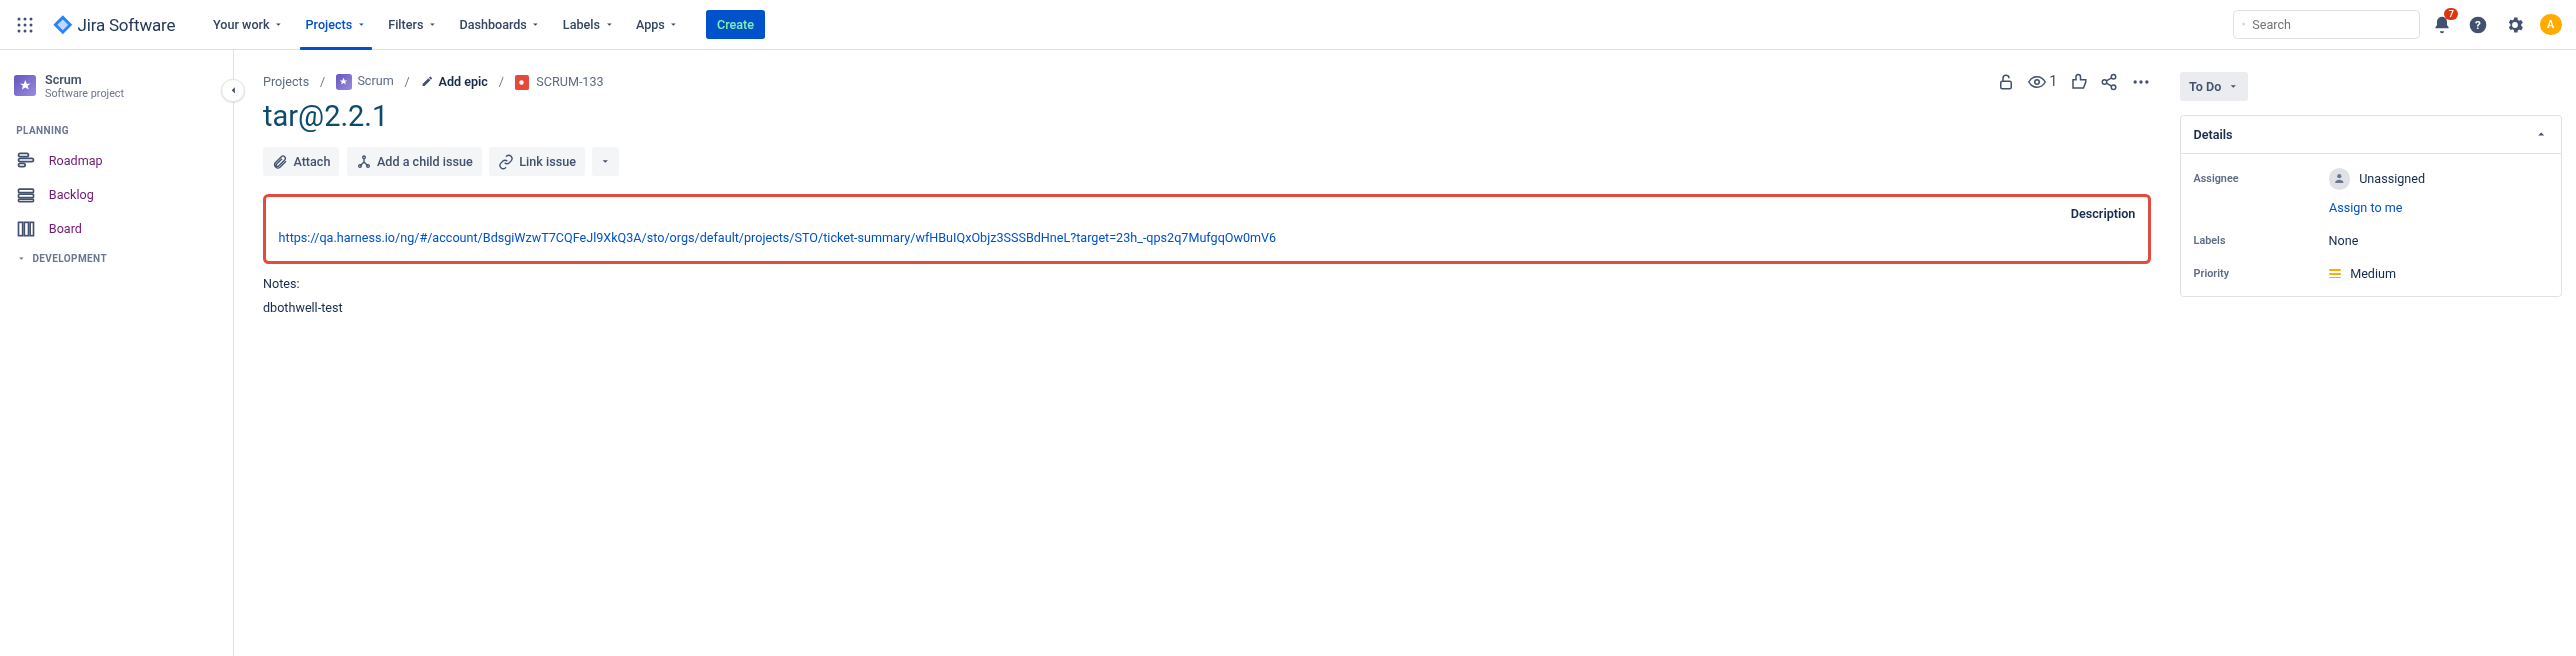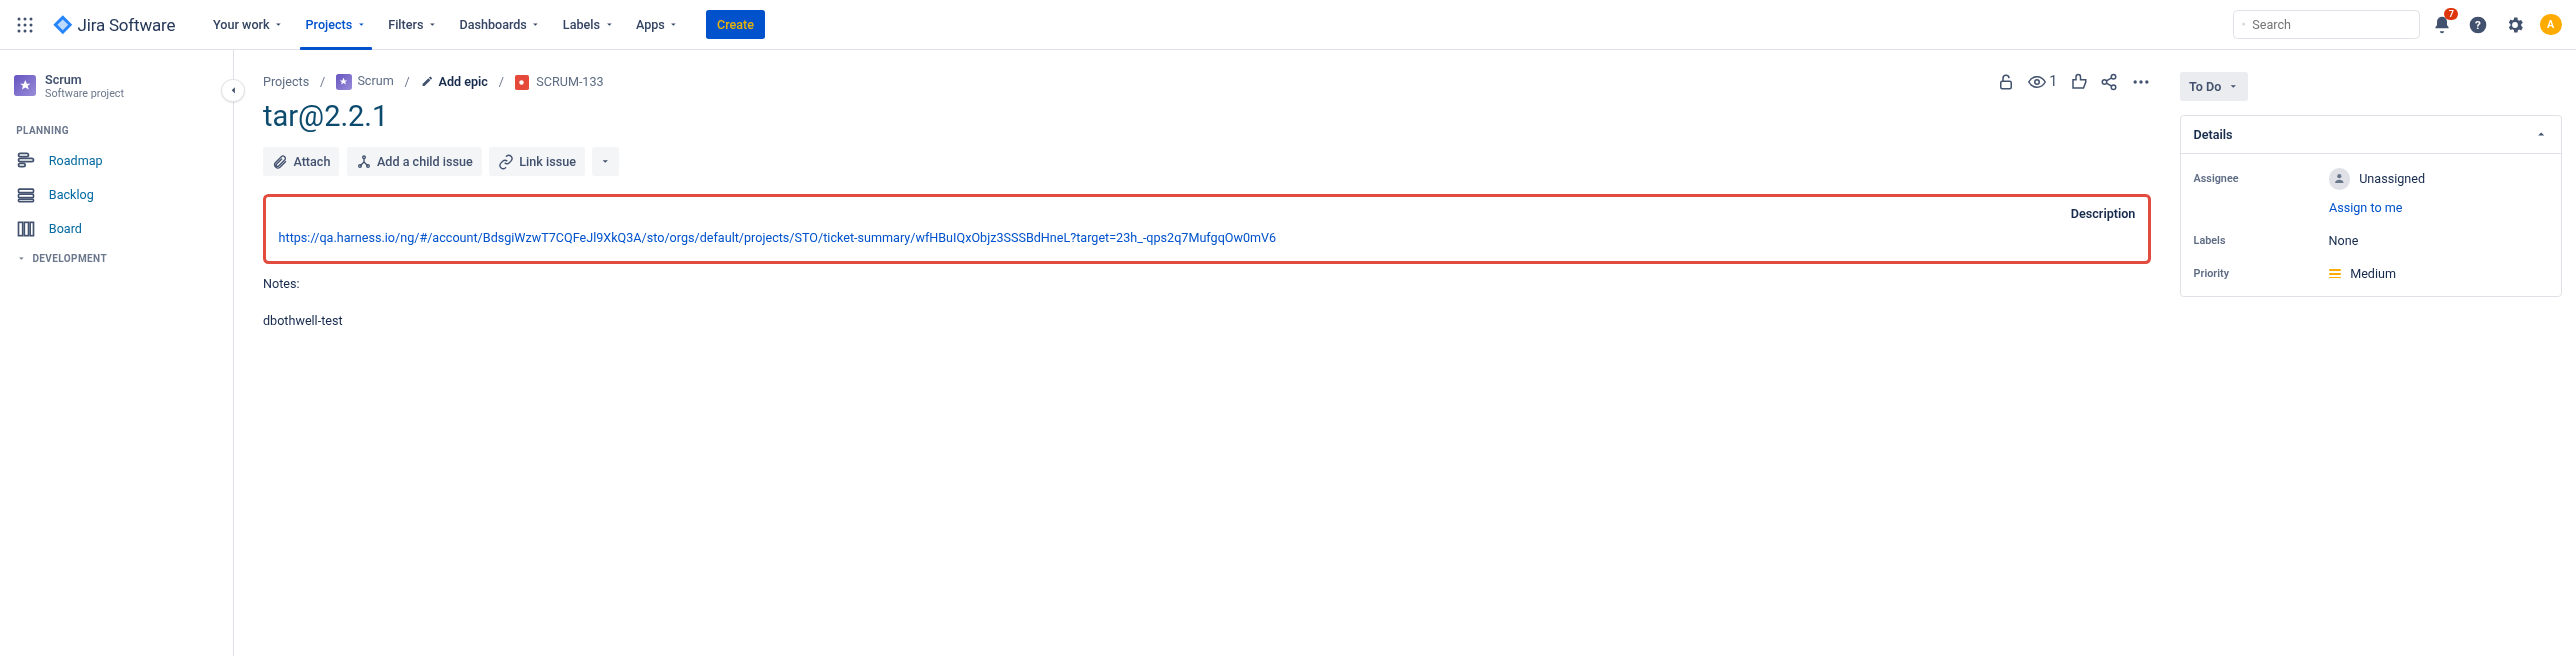--- a/index.html
+++ b/index.html
@@ -8,54 +8,54 @@
 .topbar-left { display: flex; align-items: center; gap: 5.4px; }
 .app-switcher { width: 29px; height: 29px; display: flex; align-items: center; justify-content: center; border-radius: 2.7px; cursor: pointer; }
 .logo-block { display: flex; align-items: center; gap: 3.6px; padding: 0 7.2px; cursor: pointer; }
 .logo-svg { width: 21.6px; height: 21.6px; }
 .logo-text { font-size: 17px; color: #253858; letter-spacing: -0.2px; }
 .nav { display: flex; align-items: center; gap: 0; margin-left: 14.4px; }
 .nav-item { height: 50px; display: flex; align-items: center; padding: 0 10.8px; color: #344563; font-size: 12.6px; font-weight: 500; cursor: pointer; gap: 3.6px; position: relative; }
 .nav-item.active { color: #0052cc; }
 .nav-item.active::after { content: ""; position: absolute; bottom: 0; left: 5.4px; right: 5.4px; height: 2.7px; background: #0052cc; border-radius: 0.9px; }
 .chev { width: 10.8px; height: 10.8px; }
-.create-btn { margin-left: 10.8px; background: #0052cc; color: #eab308; border: none; border-radius: 2.7px; padding: 0 10.8px; height: 29px; font-size: 12.6px; font-weight: 500; cursor: pointer; }
+.create-btn { margin-left: 10.8px; background: #0052cc; color: #86efac; border: none; border-radius: 2.7px; padding: 0 10.8px; height: 29px; font-size: 12.6px; font-weight: 500; cursor: pointer; }
 .topbar-right { margin-left: auto; display: flex; align-items: center; gap: 7.2px; }
 .search-box { display: flex; align-items: center; border: 1.8px solid #dfe1e6; border-radius: 4.5px; height: 29px; width: 187px; padding: 0 7.2px; gap: 7.2px; }
 .search-box input { border: none; outline: none; font-size: 12.6px; flex: 1; background: transparent; }
 .icon-btn { width: 29px; height: 29px; display: flex; align-items: center; justify-content: center; border-radius: 50%; cursor: pointer; color: #42526e; position: relative;}
 .badge { position: absolute; top: -1.8px; right: -1.8px; background: #de350b; color: #fff; font-size: 9px; font-weight: 600; border-radius: 7.2px; padding: 0.9px 4.5px; }
 .avatar-circle { width: 21.6px; height: 21.6px; border-radius: 50%; background: #ffab00; color: #fff; display: flex; align-items: center; justify-content: center; font-size: 10.8px; font-weight: 600; }
 .layout { display: flex; height: calc(100vh - 50px); }
 .sidebar { width: 234px; border-right: 0.9px solid #dfe1e6; padding: 21.6px 7.2px 0 7.2px; position: relative; }
 .collapse-btn { position: absolute; right: -11.7px; top: 29px; width: 23.4px; height: 23.4px; border-radius: 50%; background: #fff; border: 0.9px solid #dfe1e6; box-shadow: 0 0.9px 1.8px rgba(0,0,0,0.1); display: flex; align-items: center; justify-content: center; cursor: pointer; }
 .project-head { display: flex; align-items: center; gap: 9px; padding: 0 7.2px 18px 7.2px; }
 .project-avatar { width: 21.6px; height: 21.6px; border-radius: 2.7px; background: linear-gradient(135deg,#6554c0,#998dd9); display: flex; align-items: center; justify-content: center; }
 .project-title { font-size: 12.6px; font-weight: 600; color: #42526e; }
 .project-sub { font-size: 10.8px; color: #6b778c; }
 .section-title { font-size: 10px; font-weight: 700; letter-spacing: 0.4px; color: #6b778c; padding: 7.2px 9px; display: flex; align-items: center; gap: 5.4px; }
-.side-item { display: flex; align-items: center; gap: 12.6px; padding: 7.2px 9px; border-radius: 2.7px; cursor: pointer; color: #0369a1; font-size: 12.6px; }
+.side-item { display: flex; align-items: center; gap: 12.6px; padding: 7.2px 9px; border-radius: 2.7px; cursor: pointer; color: #701a75; font-size: 12.6px; }
 .side-icon { width: 20px; height: 20px; display: flex; align-items: center; justify-content: center; }
 .content { flex: 1; display: flex; padding: 21.6px 0 0 29px; gap: 29px; overflow: hidden; }
 .main { flex: 1; min-width: 0; }
 .right-rail { width: 396px; padding-right: 14.4px; }
 .header-row { display: flex; align-items: center; justify-content: space-between; margin-bottom: 7.2px; }
 .breadcrumb { display: flex; align-items: center; gap: 10.8px; color: #5e6c84; font-size: 12.6px; }
 .breadcrumb a { color: #5e6c84; text-decoration: none; cursor: pointer; }
 .bc-sep { color: #6b778c; }
 .bc-proj-icon { width: 16px; height: 16px; border-radius: 2.7px; background: linear-gradient(135deg,#6554c0,#998dd9); display:inline-flex; align-items:center; justify-content:center; vertical-align:middle; margin-right:5.4px;}
 .issue-type-icon { width: 14.4px; height: 14.4px; background: #e5493a; border-radius: 1.8px; display:inline-flex; align-items:center; justify-content:center; vertical-align:middle; margin-right:7.2px;}
 .issue-title { font-size: 29px; font-weight: 400; color: #0c4a6e; margin: 7.2px 0 14.4px 0; }
 .action-row { display: flex; gap: 7.2px; margin-bottom: 18px; }
 .action-btn { display: flex; align-items: center; gap: 5.4px; background: #f4f5f7; border: none; border-radius: 2.7px; padding: 0 9px; height: 29px; font-size: 12.6px; font-weight: 500; color: #42526e; cursor: pointer; }
 .action-btn.icon-only { padding: 0 7.2px; }
 .desc-box { border: 3.6px solid #e24c3f; border-radius: 5.4px; padding: 9px 12.6px 12.6px 12.6px; margin-bottom: 12.6px; }
 .desc-title { font-size: 12.6px; font-weight: 600; color: #172b4d; margin-bottom: 5.4px; text-align: right; }
 .desc-link { font-size: 12.6px; color: #0052cc; word-break: break-all; text-decoration: none; line-height: 1.7; display:block;}
-.notes-title { font-size: 12.6px; color: #172b4d; margin-bottom: 22px; }
+.notes-title { font-size: 12.6px; color: #172b4d; margin-bottom: 9px; }
 .notes-body { font-size: 12.6px; color: #172b4d; }
 .header-actions { display: flex; align-items: center; gap: 12.6px; color: #42526e; }
 .header-actions .ha { display:flex; align-items:center; gap:3.6px; cursor:pointer; }
 .status-row { margin-bottom: 14.4px; }
 .status-btn { background: #ebecf0; border:none; border-radius:2.7px; height:29px; padding:0 9px; font-size:12.6px; font-weight:600; color:#42526e; display:flex; align-items:center; gap:5.4px; cursor:pointer;}
 .details-panel { border: 0.9px solid #dfe1e6; border-radius: 3.6px; }
 .details-head { display:flex; align-items:center; justify-content:space-between; padding:10.8px 12.6px; border-bottom:0.9px solid #dfe1e6; font-size:12.6px; font-weight:600; color:#172b4d; cursor:pointer;}
 .details-body { padding: 5.4px 0; }
 .field-row { display:flex; align-items:center; padding: 9px 12.6px; }
 .field-label { width: 135px; font-size:10.8px; font-weight:600; color:#5e6c84; }

